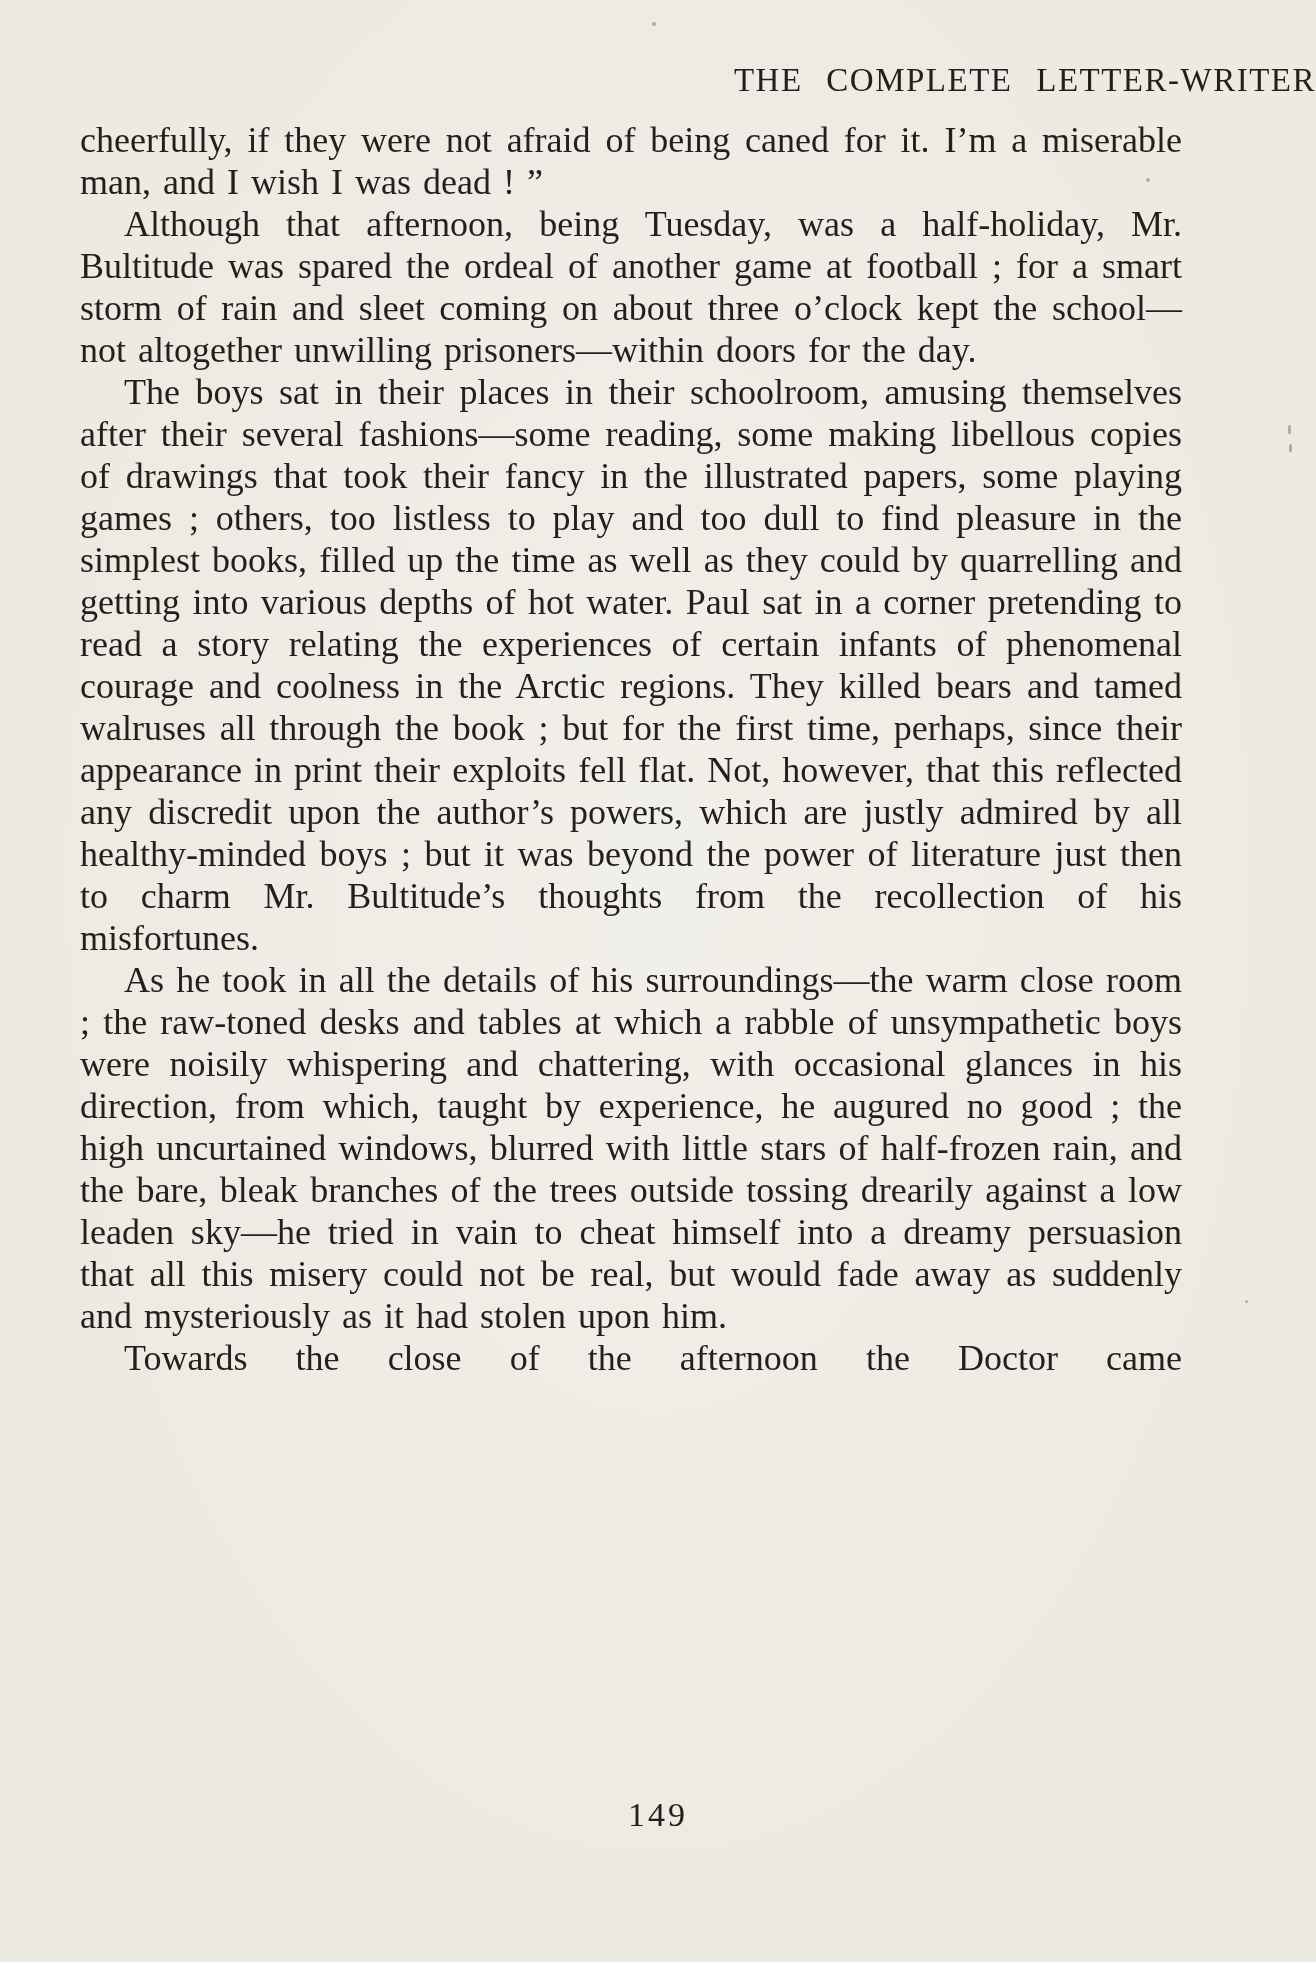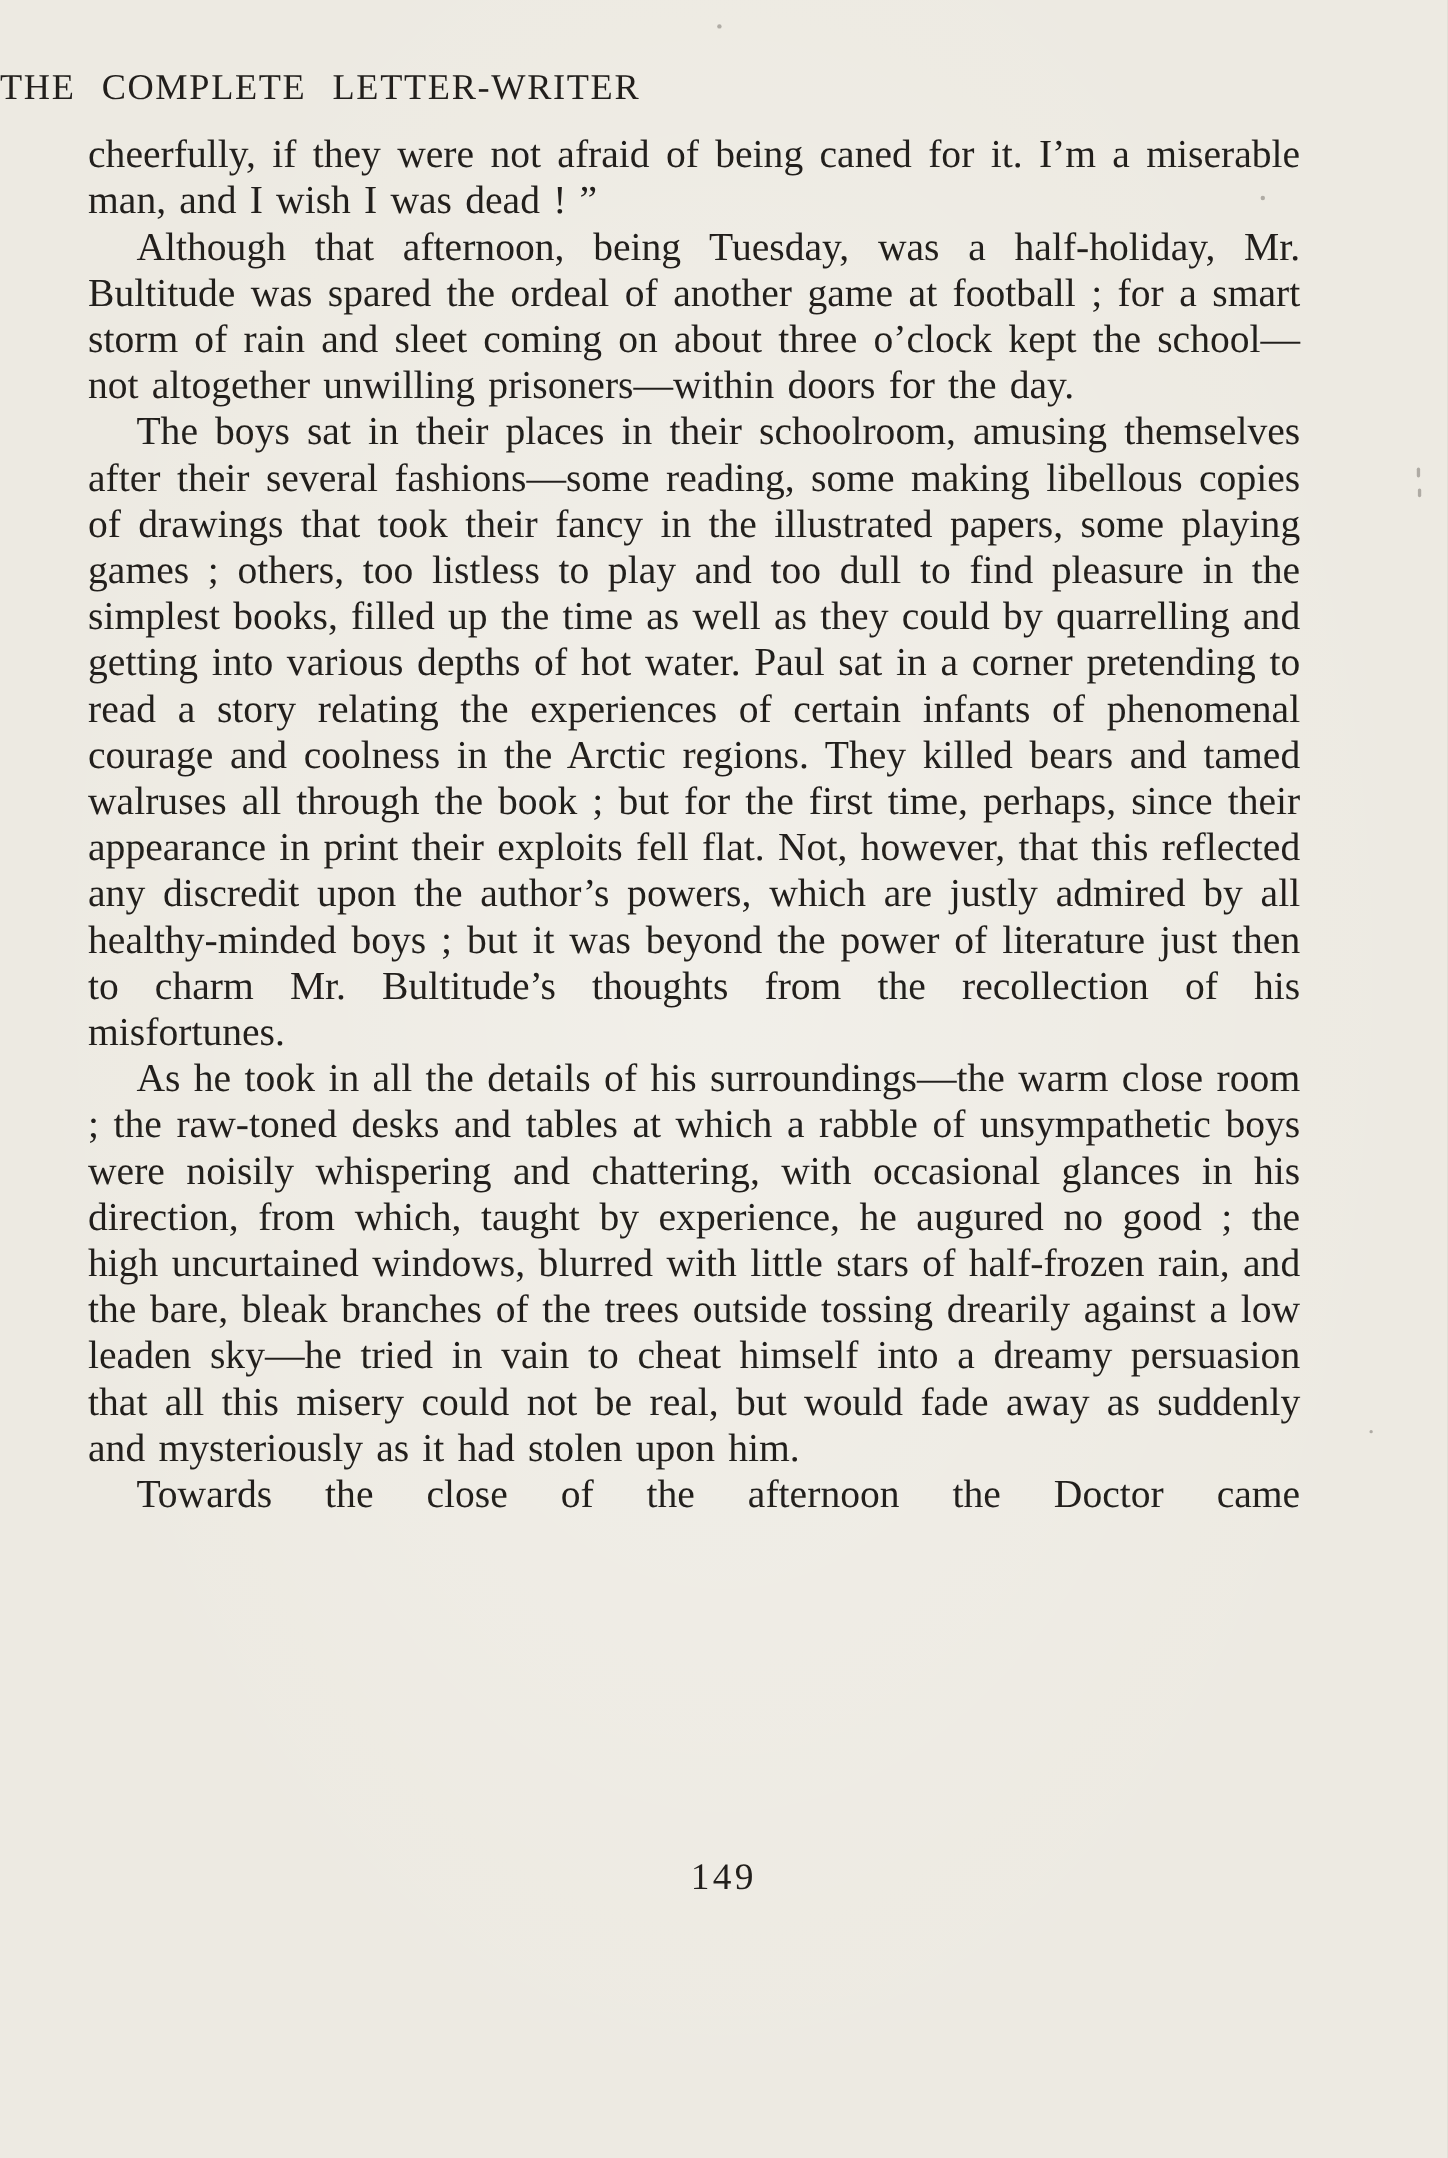--- a/index.html
+++ b/index.html
@@ -19,21 +19,21 @@
     margin: 0 auto;
     background:
       radial-gradient(ellipse at 50% 45%, rgba(255,255,255,0.25), rgba(0,0,0,0) 70%),
       var(--paper);
     color: var(--ink);
     font-family: "Liberation Serif", "DejaVu Serif", serif;
     overflow: hidden;
   }
   .running-head {
     padding-top: 62px;
-    text-align: left;
+    text-align: right;
     font-size: 33px;
     letter-spacing: 1.5px;
     word-spacing: 14px;
     font-weight: normal;
   }
   .text-block {
     margin-top: 20px;
     padding-left: 80px;
     padding-right: 134px;
     font-size: 36px;
@@ -47,21 +47,21 @@
   .para.indent {
     text-indent: 44px;
   }
   .para.fill-line {
     text-align-last: justify;
   }
   .folio {
     position: absolute;
     left: 0;
     right: 0;
-    top: 1688px;
+    top: 1796px;
     text-align: center;
     font-size: 34px;
     letter-spacing: 3px;
   }
   .speck {
     position: absolute;
     background: rgba(60,55,48,0.35);
     border-radius: 50%;
   }
   .speck.s1 { width: 4px; height: 4px; left: 1146px; top: 178px; }

